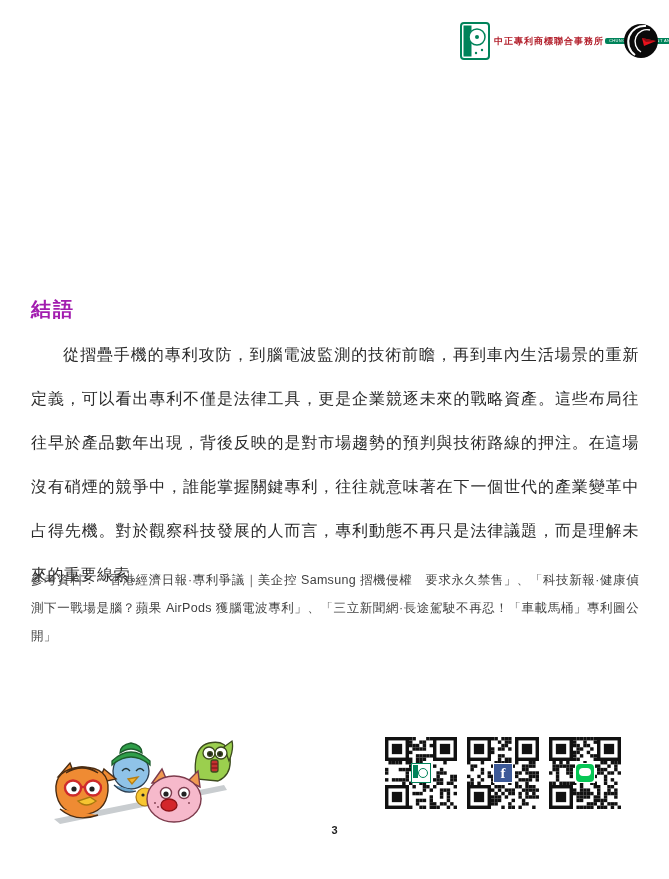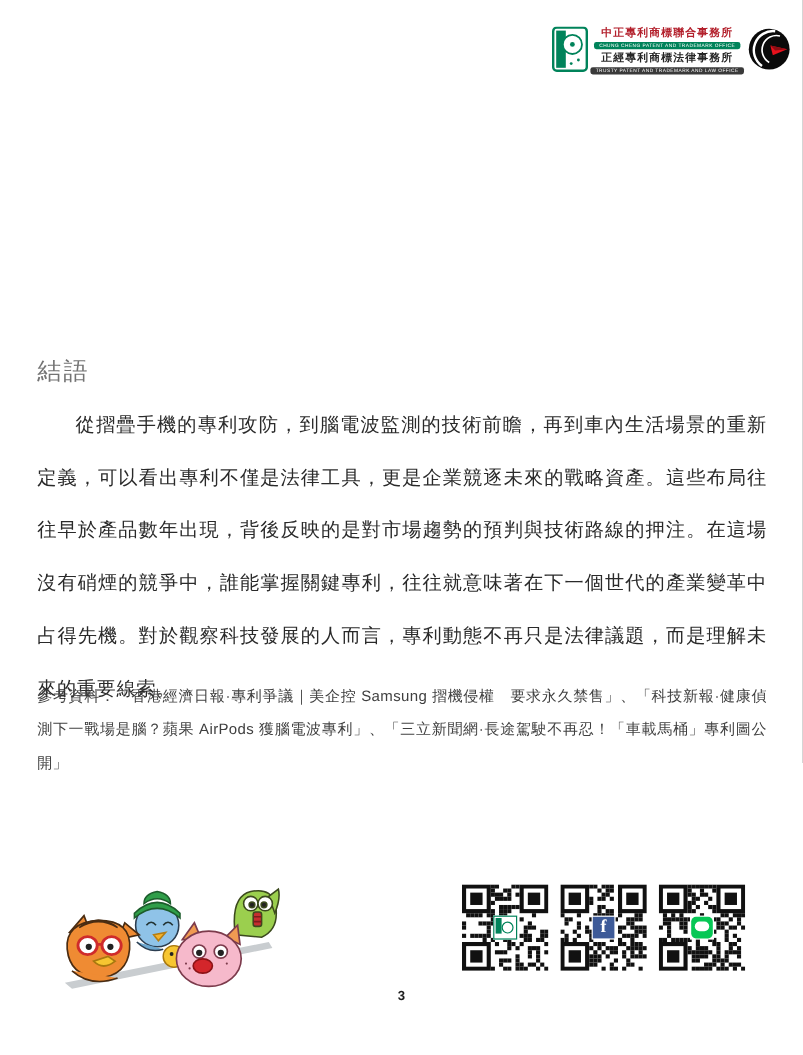--- a/index.html
+++ b/index.html
@@ -5,38 +5,38 @@
   html,body{margin:0;padding:0;background:#888;}
   .page{
     position:relative;width:669px;height:879px;background:#ffffff;
     margin:0 auto;overflow:hidden;
     font-family:"Liberation Sans","DejaVu Sans",sans-serif;
     color:#262626;
   }
   
   .logo{position:absolute;top:20px;left:460px;width:200px;height:42px;display:flex;align-items:center;gap:4px;}
   .logo .emblem{flex:0 0 30px;height:38px;}
-  .logo .mid{flex:1 1 auto;display:flex;flex-direction:column;align-items:center;gap:1px;min-width:0;}
+  .logo .mid{flex:1 1 auto;display:flex;flex-direction:row;align-items:center;gap:1px;min-width:0;}
   .logo .zh1{font-size:9px;font-weight:bold;color:#b3202c;letter-spacing:1px;white-space:nowrap;}
   .logo .zh2{font-size:9px;font-weight:bold;color:#262626;letter-spacing:1px;white-space:nowrap;font-family:Liberation Serif, serif;}
   .banner{font-size:4px;line-height:6px;color:#fff;padding:0 4px;white-space:nowrap;letter-spacing:.4px;border-radius:2px;}
   .banner.green{background:#00835a;}
   .banner.dark{background:#3a3a3a;}
   .logo .swoosh{flex:0 0 38px;height:38px;}
   
   .para{
     position:absolute;left:31px;width:608px;
     font-size:16px;line-height:44px;text-align:justify;
     text-indent:2em;letter-spacing:.5px;color:#2a2a2a;
   }
   .p1{top:78px;}
   .p2{top:333px;}
   .heading{
     position:absolute;left:31px;top:296px;
-    font-size:20px;font-weight:normal;letter-spacing:2px;color:#737373;
+    font-size:20px;font-weight:bold;letter-spacing:2px;color:#a21caf;
   }
   .refs{
     position:absolute;left:31px;top:566px;width:608px;
     font-size:12.5px;line-height:28px;text-align:justify;color:#3f3f3f;letter-spacing:.3px;
   }
   .author{
     position:absolute;right:31px;top:687px;width:400px;
     font-size:14px;text-align:right;color:#262626;letter-spacing:1px;
   }
   

